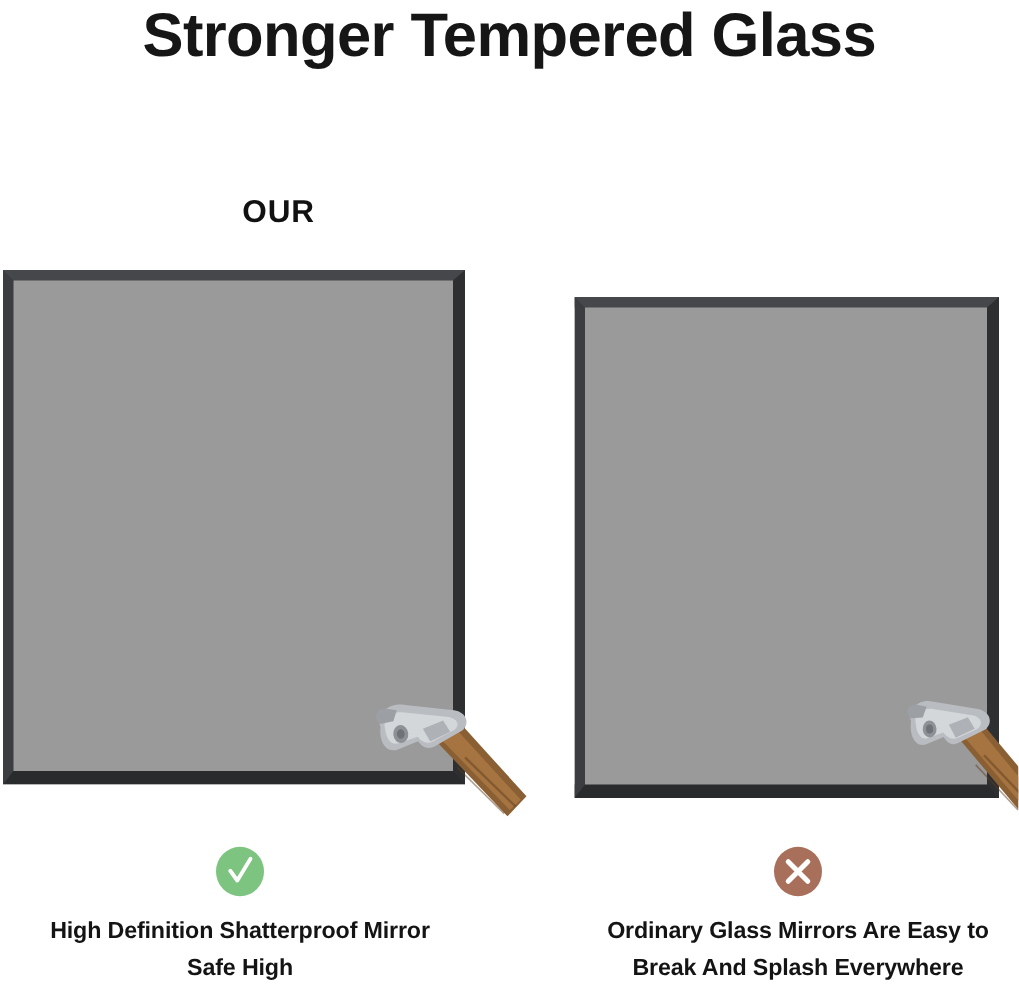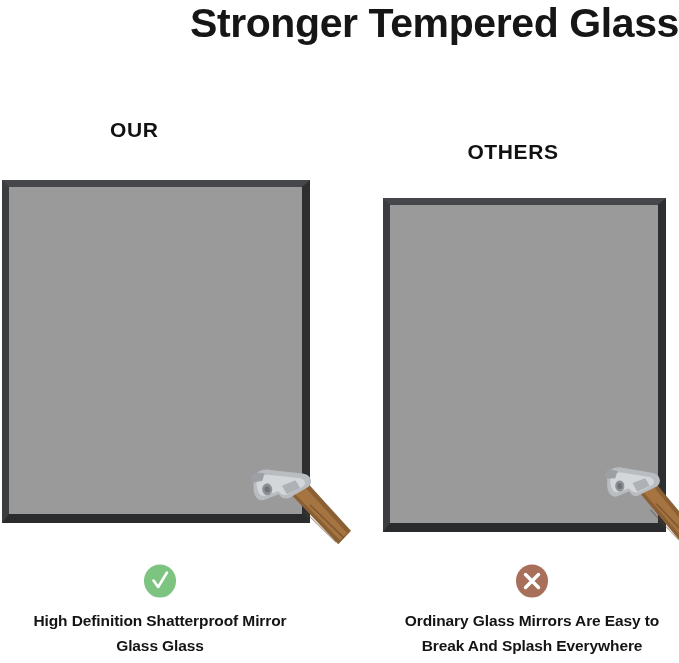--- a/index.html
+++ b/index.html
@@ -20,40 +20,40 @@
     background: #ffffff;
     overflow: hidden;
   }
 
   
   .title {
     position: absolute;
     left: 0;
     top: 0px;
     width: 679px;
-    text-align: right;
+    text-align: center;
     font-size: 41px;
     font-weight: bold;
     letter-spacing: -0.4px;
     color: #161616;
     line-height: 46px;
     white-space: nowrap;
   }
 
   
   .col-label {
     position: absolute;
     font-size: 21px;
     font-weight: bold;
     color: #111111;
     letter-spacing: 0.6px;
     line-height: 24px;
     white-space: nowrap;
   }
-  .col-label.our    { left: 110px; top: 118px; width: 100px; text-align: left; }
+  .col-label.our    { left: 110px; top: 130px; width: 100px; text-align: right; }
   .col-label.others { left: 443px; top: 140px; width: 140px; text-align: center; }
 
   
   .mirror {
     position: absolute;
     box-sizing: border-box;
     overflow: hidden;
   }
   .mirror .frame-outer {
     position: absolute;
@@ -304,21 +304,20 @@
 </style>
 </head>
 <body>
 
 <div id="page">
 
   <div class="title">Stronger Tempered Glass</div>
 
   <div class="col-label our">OUR</div>
 
-  <div class="col-label others">OTHERS</div>
 
   <div class="mirror" id="mirror-our">
     <div class="frame-inner">
       <div class="scene-our">
         <div class="our-curtain"></div>
         <div class="our-art"></div>
         <div class="our-couch-back"></div>
         <div class="our-floor"></div>
         <div class="our-rug"></div>
         <div class="our-couch-seat"></div>
@@ -497,21 +496,21 @@
   </div>
 
   <div class="verdict" id="verdict-our">
     <span class="badge-icon">
       <svg viewBox="0 0 34 34">
         <ellipse cx="17" cy="17" rx="16" ry="16.5" fill="#7cc47f"></ellipse>
         <path d="M10.5 16.5 L15.2 23 L24 8.5" stroke="#ffffff" stroke-width="2.6" fill="none" stroke-linecap="round" stroke-linejoin="round"></path>
       </svg>
     </span>
     <div class="verdict-text">High Definition Shatterproof Mirror</div>
-    <div class="verdict-text">Glass Glass</div>
+    <div class="verdict-text">Safe High</div>
   </div>
 
   <div class="verdict" id="verdict-other">
     <span class="badge-icon">
       <svg viewBox="0 0 34 34">
         <ellipse cx="17" cy="17" rx="16" ry="16.5" fill="#a8705a"></ellipse>
         <path d="M10.5 10.5 L23.5 23.5 M23.5 10.5 L10.5 23.5" stroke="#ffffff" stroke-width="3.4" fill="none" stroke-linecap="round"></path>
       </svg>
     </span>
     <div class="verdict-text">Ordinary Glass Mirrors Are Easy to</div>

